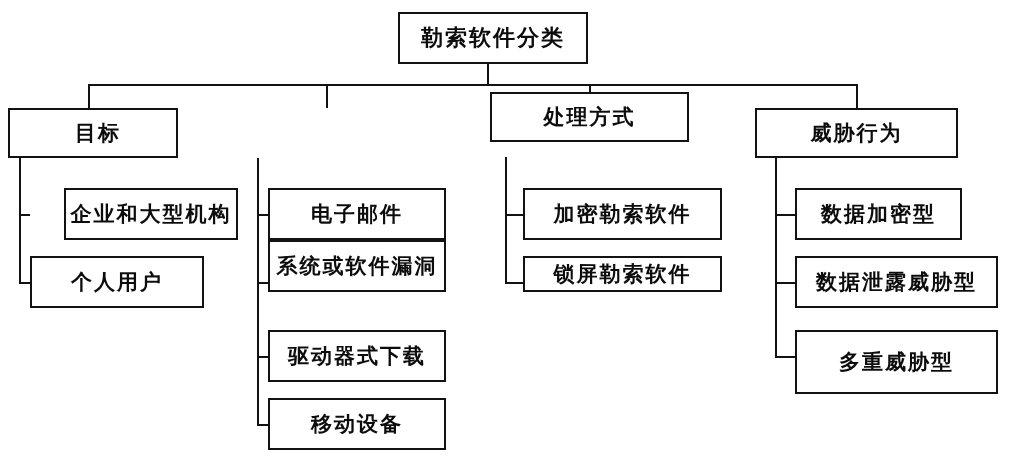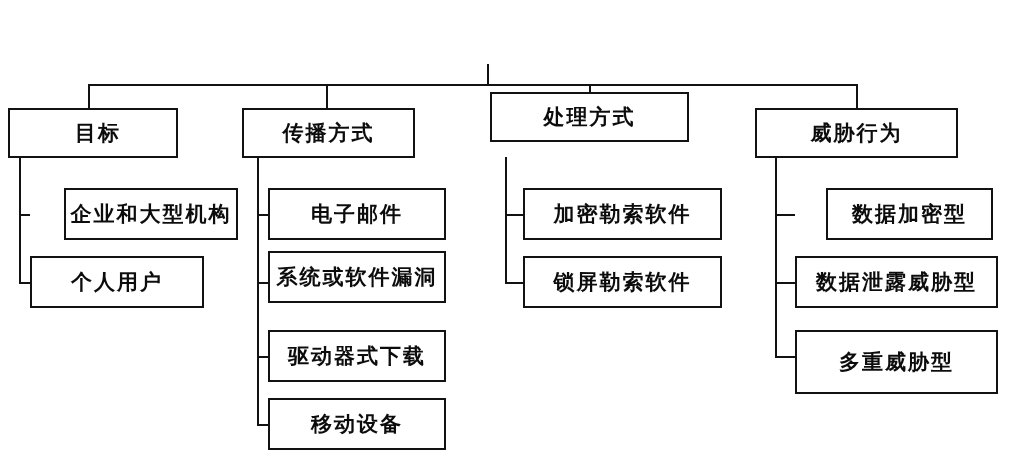--- a/index.html
+++ b/index.html
@@ -42,57 +42,57 @@
     position: absolute;
     width: 0;
     border-left: 2px solid #121212;
   }
 </style>
 </head>
 <body>
 
 <div class="canvas">
 
+  <div class="node root" style="left:398px; top:12px; width:190px; height:52px;">勒索软件分类</div>
 
   <div class="vline" style="left:487px; top:64px; height:20px;"></div>
 
   <div class="hline" style="left:88px; top:84px; width:770px;"></div>
 
   <div class="vline" style="left:88px; top:84px; height:24px;"></div>
   <div class="vline" style="left:326px; top:84px; height:24px;"></div>
   <div class="vline" style="left:589px; top:84px; height:24px;"></div>
   <div class="vline" style="left:856px; top:84px; height:24px;"></div>
 
   <div class="node" style="left:8px; top:108px; width:170px; height:50px;padding-left:10px;">目标</div>
   <div class="vline" style="left:19px; top:157px; height:127px;"></div>
   <div class="hline" style="left:19px; top:214px; width:11px;"></div>
   <div class="hline" style="left:19px; top:282px; width:11px;"></div>
   <div class="node" style="left:30px; top:188px; width:174px; height:52px;margin-left:34px;">企业和大型机构</div>
   <div class="node" style="left:30px; top:256px; width:174px; height:52px;">个人用户</div>
 
-  <div class="node" style="left:242px; top:108px; width:173px; height:50px;">传播方式</div>
   <div class="vline" style="left:257px; top:158px; height:268px;"></div>
   <div class="hline" style="left:257px; top:214px; width:11px;"></div>
   <div class="hline" style="left:257px; top:282px; width:11px;"></div>
   <div class="hline" style="left:257px; top:356px; width:11px;"></div>
   <div class="hline" style="left:257px; top:424px; width:11px;"></div>
   <div class="node" style="left:268px; top:188px; width:178px; height:52px;text-align:right;">电子邮件</div>
-  <div class="node" style="left:268px; top:251px; width:178px; height:52px;">系统或软件漏洞</div>
+  <div class="node" style="left:268px; top:240px; width:178px; height:52px;">系统或软件漏洞</div>
   <div class="node" style="left:268px; top:398px; width:178px; height:52px;">移动设备</div>
   <div class="node" style="left:268px; top:330px; width:178px; height:52px;">驱动器式下载</div>
 
   <div class="node" style="left:490px; top:92px; width:199px; height:50px;">处理方式</div>
   <div class="vline" style="left:505px; top:157px; height:127px;"></div>
   <div class="hline" style="left:505px; top:214px; width:18px;"></div>
   <div class="hline" style="left:505px; top:282px; width:18px;"></div>
   <div class="node" style="left:523px; top:188px; width:199px; height:52px;text-align:center;">加密勒索软件</div>
-  <div class="node" style="left:523px; top:256px; width:199px; height:52px;">锁屏勒索软件</div>
+  <div class="node" style="left:523px; top:256px; width:199px; height:36px;">锁屏勒索软件</div>
 
   <div class="node" style="left:755px; top:108px; width:203px; height:50px;">威胁行为</div>
   <div class="vline" style="left:775px; top:157px; height:201px;"></div>
   <div class="hline" style="left:775px; top:214px; width:20px;"></div>
   <div class="hline" style="left:775px; top:282px; width:20px;"></div>
   <div class="hline" style="left:775px; top:356px; width:20px;"></div>
-  <div class="node" style="left:795px; top:188px; width:167px; height:52px;margin-left:31px;">数据加密型</div>
+  <div class="node" style="left:795px; top:188px; width:167px; height:52px;">数据加密型</div>
   <div class="node" style="left:795px; top:256px; width:203px; height:52px;">数据泄露威胁型</div>
   <div class="node" style="left:795px; top:330px; width:203px; height:64px;">多重威胁型</div>
 
 </div>
 
 </body></html>

